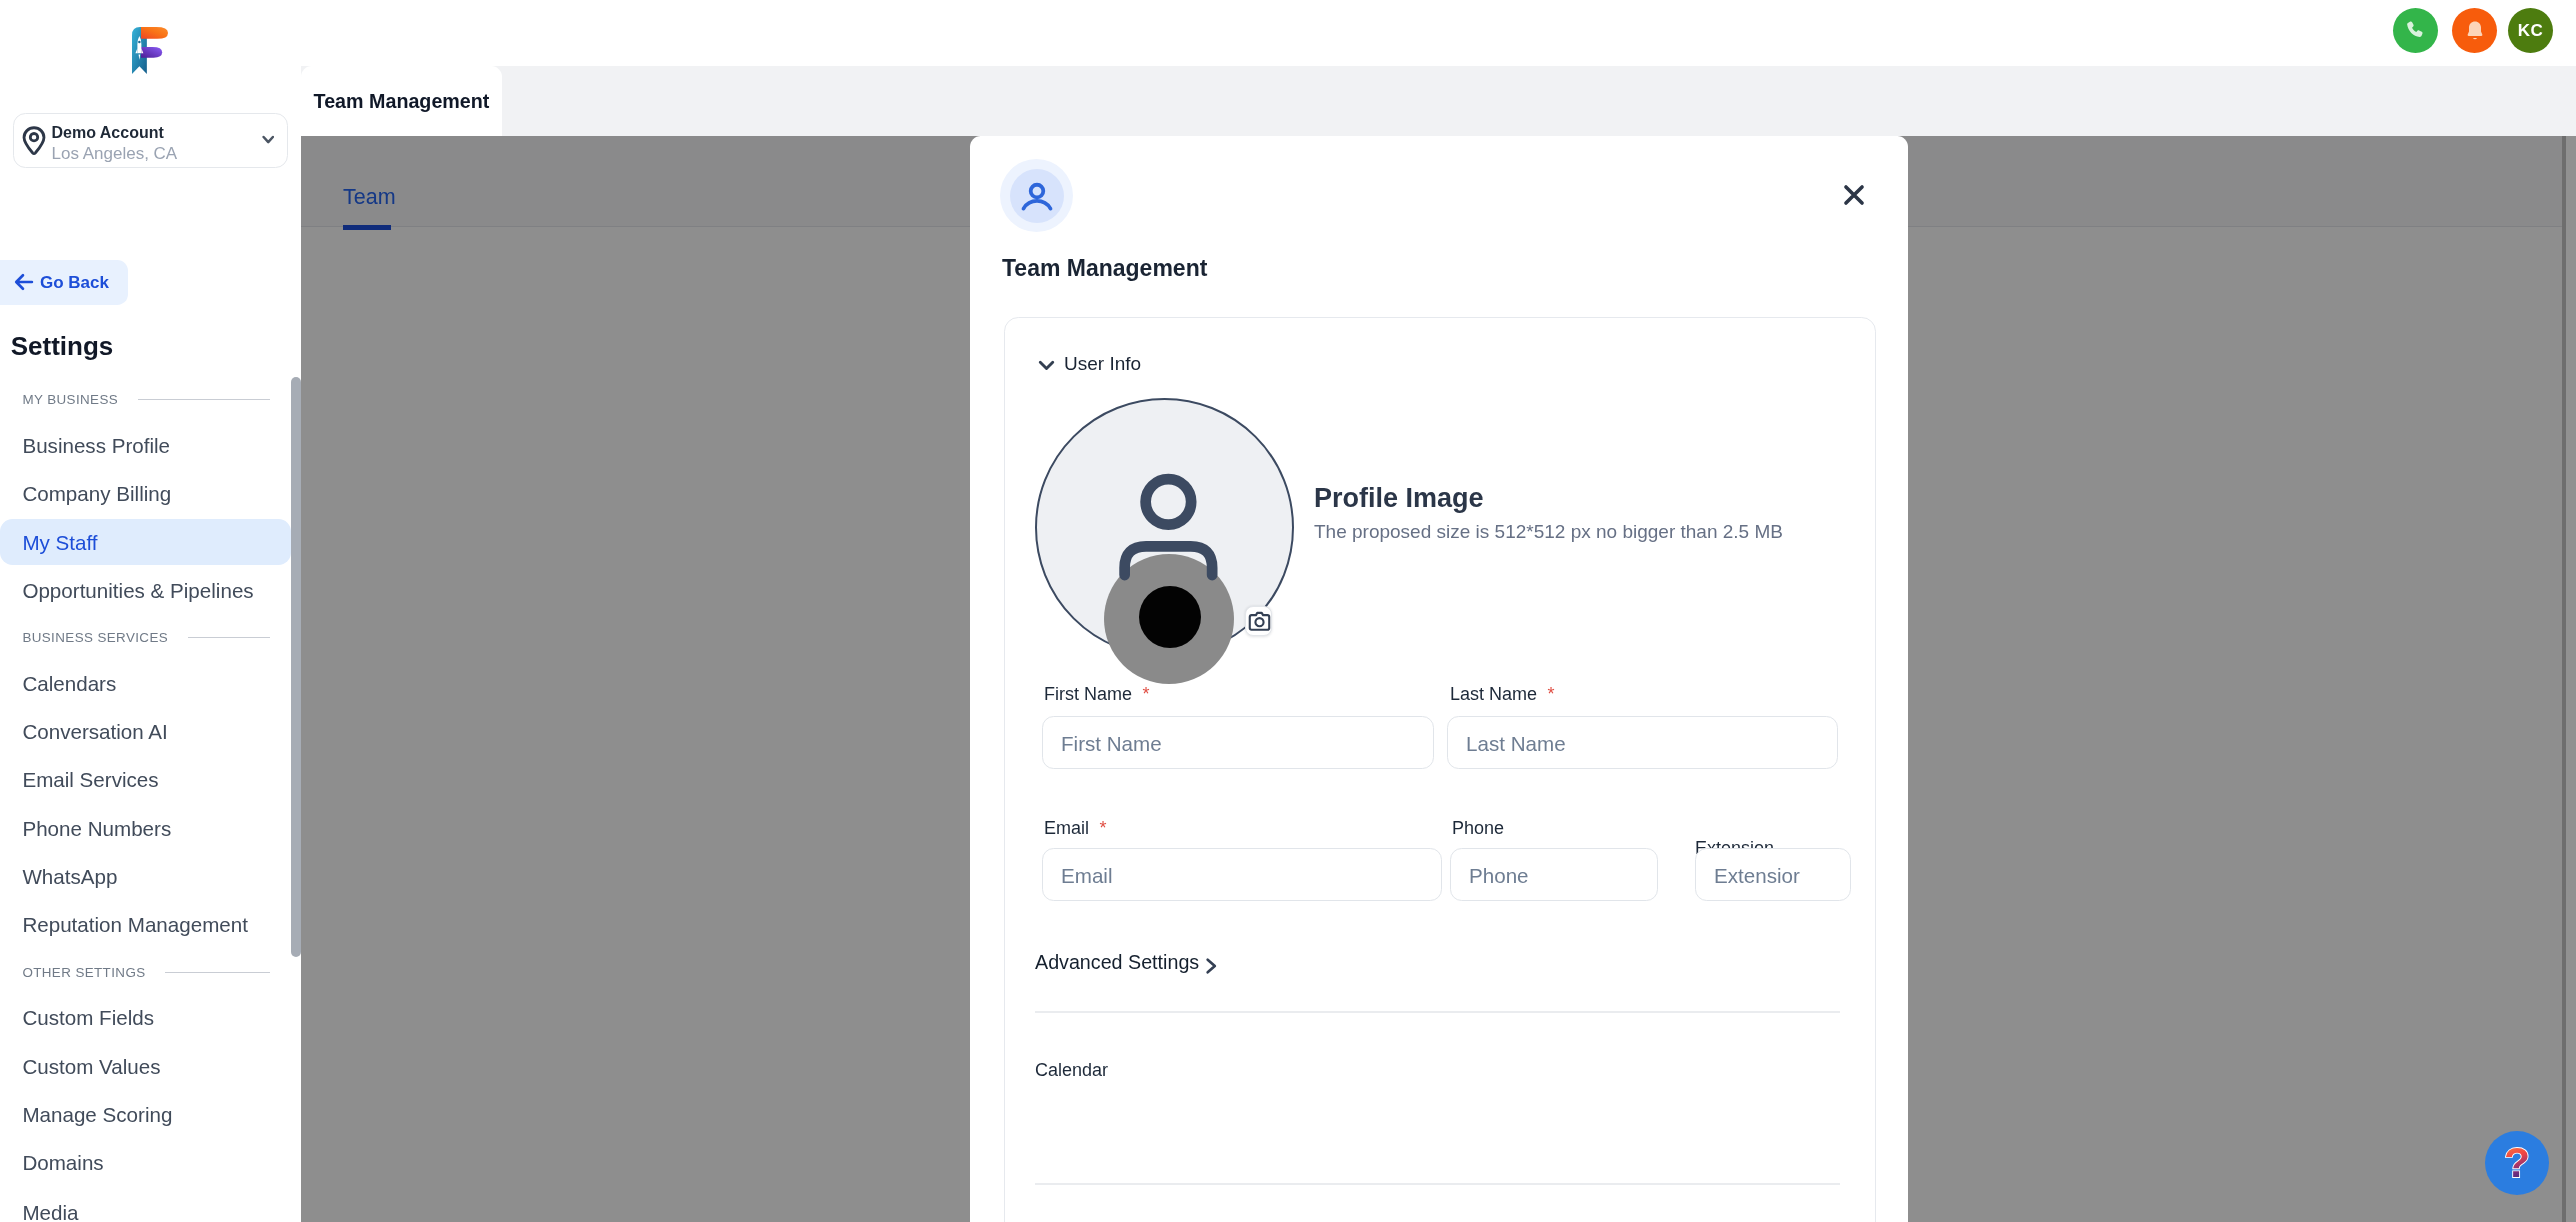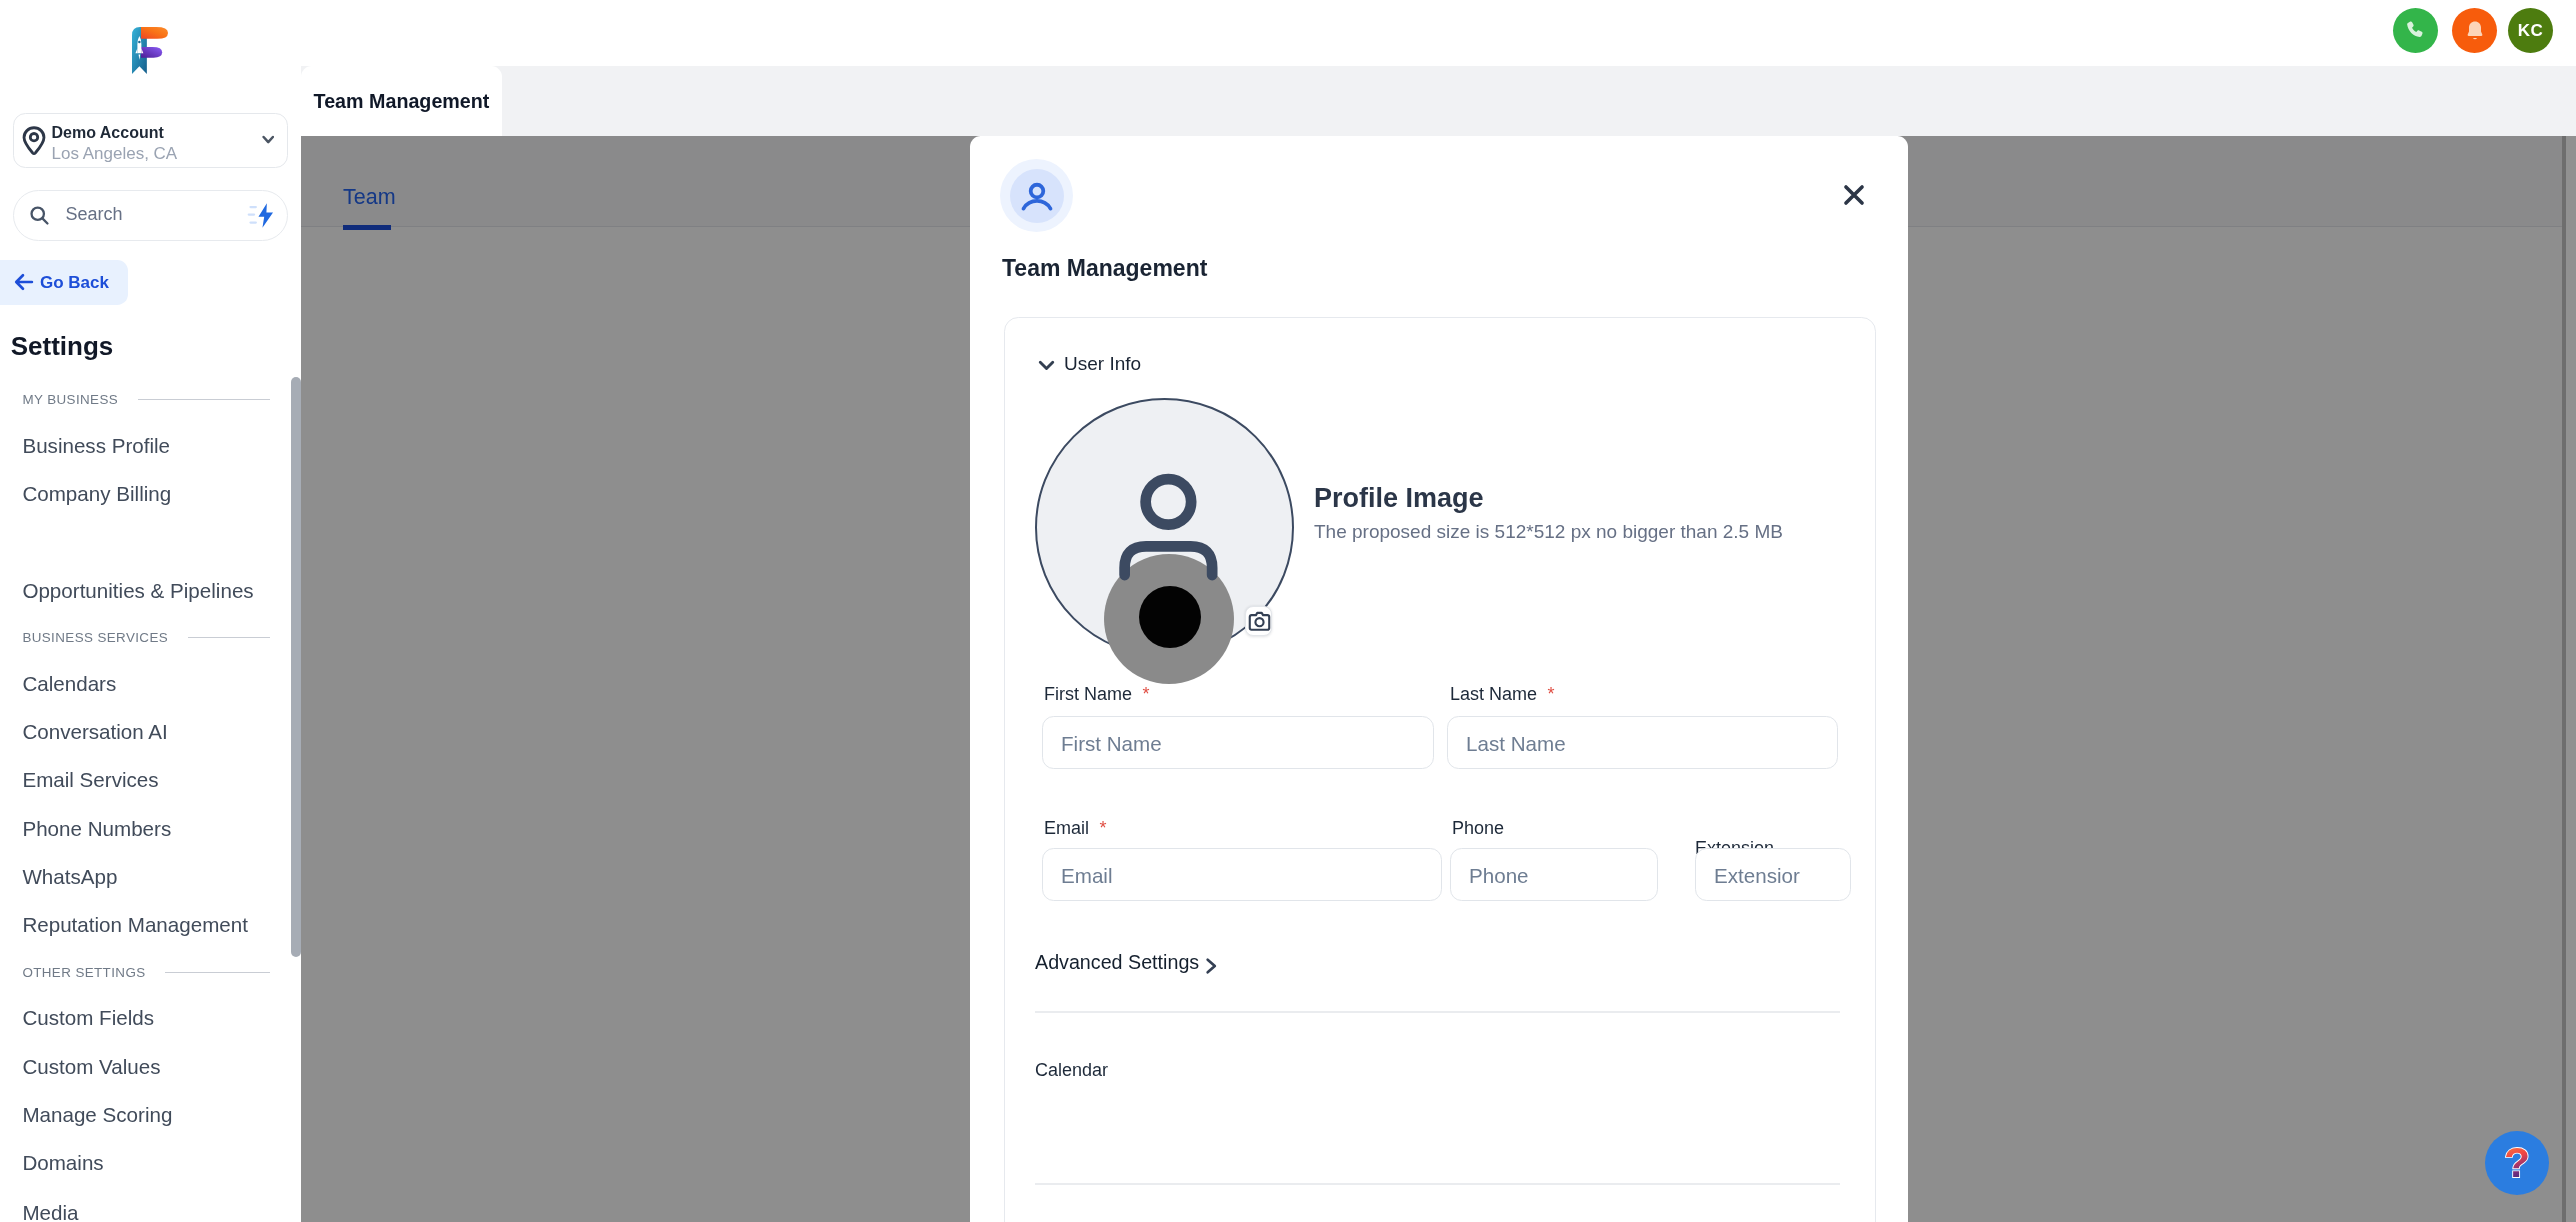--- a/index.html
+++ b/index.html
@@ -121,46 +121,34 @@
       <svg class="pin" width="24" height="30" viewBox="0 0 27 34">
         <path d="M13.5 2 C7.2 2 2.2 7 2.2 13 C2.2 19 8 25.8 11.9 30.4 Q13.5 32.2 15.1 30.4 C19 25.8 24.8 19 24.8 13 C24.8 7 19.8 2 13.5 2 Z" fill="none" stroke="#2d3748" stroke-width="3.2"></path>
         <circle cx="13.5" cy="12.7" r="4.2" fill="none" stroke="#2d3748" stroke-width="3.2"></circle>
       </svg>
       <div class="t1">Demo Account</div>
       <div class="t2">Los Angeles, CA</div>
       <svg class="chev" width="12.5" height="9.8" viewBox="0 0 14 11">
         <path d="M1.8 2.2 L7 8 L12.2 2.2" fill="none" stroke="#4b5563" stroke-width="2.8" stroke-linecap="round" stroke-linejoin="round"></path>
       </svg>
     </div>
-    <div id="searchbox">
-      <svg class="mag" width="23" height="23" viewBox="0 0 26 26">
-        <circle cx="11" cy="11" r="7" fill="none" stroke="#475467" stroke-width="2.6"></circle>
-        <path d="M16.3 16.3 L22 22" stroke="#475467" stroke-width="2.6" stroke-linecap="round"></path>
-      </svg>
-      <div class="stxt">Search</div>
-      <svg class="bolt" width="30" height="27" viewBox="0 0 34 30">
-        <g stroke="#cfe0fb" stroke-width="2.6" stroke-linecap="round">
-          <line x1="4" y1="5.5" x2="10" y2="5.5"></line>
-          <line x1="2" y1="14" x2="8" y2="14"></line>
-          <line x1="4" y1="23" x2="10" y2="23"></line>
-        </g>
-        <path d="M22.5 1 L13 16.5 L19.5 16.5 L17.5 29 L29.5 11.5 L22 11.5 Z" fill="#2069e0"></path>
-      </svg>
-    </div>
     <div id="goback">
       <svg style="position:absolute;left:14.3px;top:13.4px" width="19.7" height="18" viewBox="0 0 22 20">
         <path d="M10 2.5 L2.5 10 L10 17.5 M3 10 L20 10" fill="none" stroke="#1d4ed8" stroke-width="3" stroke-linecap="round" stroke-linejoin="round"></path>
       </svg>
       <span class="gtxt">Go Back</span>
     </div>
     <div id="settings">Settings</div>
 
     <div class="schead" style="top:392px">MY BUSINESS<div class="ln"></div></div>
     <div class="mitem" style="top:434px">Business Profile</div>
     <div class="mitem" style="top:482px">Company Billing</div>
+    <div id="mystaff">
+      <span>My Staff</span>
+    </div>
     <div class="mitem" style="top:579px">Opportunities &amp; Pipelines</div>
 
     <div class="schead" style="top:630px">BUSINESS SERVICES<div class="ln"></div></div>
     <div class="mitem" style="top:672px">Calendars</div>
     <div class="mitem" style="top:720px">Conversation AI</div>
     <div class="mitem" style="top:768px">Email Services</div>
     <div class="mitem" style="top:817px">Phone Numbers</div>
     <div class="mitem" style="top:865px">WhatsApp</div>
     <div class="mitem" style="top:913px">Reputation Management</div>
 

